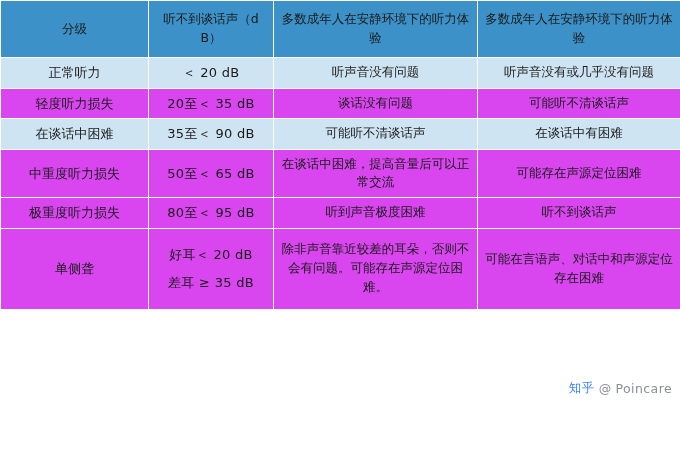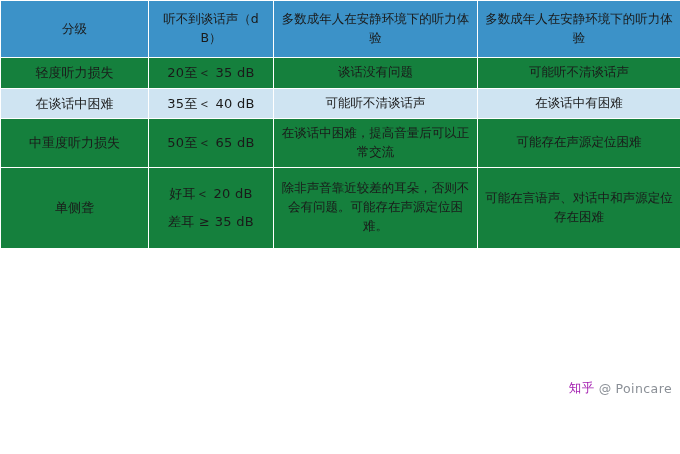--- a/index.html
+++ b/index.html
@@ -46,21 +46,21 @@
     font-weight: normal;
     font-size: 13px;
     line-height: 1.55;
     padding: 8px 8px;
     height: 46px;
   }
   tbody tr.odd td {
     background: #cfe4f2;
   }
   tbody tr.even td {
-    background: #15803d;
+    background: #d946ef;
   }
   tbody td.label {
     font-size: 13px;
   }
   tbody td.value {
     font-size: 13px;
     letter-spacing: 0.3px;
   }
   tbody tr.row-last td {
     height: 70px;
@@ -78,21 +78,21 @@
     bottom: 5px;
     font-size: 12.5px;
     color: #8a8f96;
     letter-spacing: 0.4px;
     display: flex;
     align-items: center;
     gap: 4px;
   }
   .watermark .zh-logo {
     font-size: 12.5px;
-    color: #a21caf;
+    color: #3b82f6;
   }
   .watermark .at {
     color: #8a8f96;
   }
 </style>
 </head>
 <body>
 
 <div id="sheet">
 
@@ -106,49 +106,65 @@
     <thead>
       <tr>
         <th>分级</th>
         <th>听不到谈话声（dB）</th>
         <th>多数成年人在安静环境下的听力体验</th>
         <th>多数成年人在安静环境下的听力体验</th>
       </tr>
     </thead>
     <tbody>
 
+      <tr class="odd">
+        <td class="label">正常听力</td>
+        <td class="value">
+            <span class="val-line">＜ 20 dB</span>
+          </td>
+        <td>听声音没有问题</td>
+        <td>听声音没有或几乎没有问题</td>
+      </tr>
 
       <tr class="even">
         <td class="label">轻度听力损失</td>
         <td class="value">
             <span class="val-line">20至＜ 35 dB</span>
           </td>
         <td>谈话没有问题</td>
         <td>可能听不清谈话声</td>
       </tr>
 
       <tr class="odd">
         <td class="label">在谈话中困难</td>
         <td class="value">
-            <span class="val-line">35至＜ 40 dB</span>
+            <span class="val-line">35至＜ 90 dB</span>
           </td>
         <td>可能听不清谈话声</td>
         <td>在谈话中有困难</td>
       </tr>
 
       <tr class="even">
         <td class="label">中重度听力损失</td>
         <td class="value">
             <span class="val-line">50至＜ 65 dB</span>
           </td>
         <td>在谈话中困难，提高音量后可以正常交流</td>
         <td>可能存在声源定位困难</td>
       </tr>
 
 
+      <tr class="even">
+        <td class="label">极重度听力损失</td>
+        <td class="value">
+            <span class="val-line">80至＜ 95 dB</span>
+          </td>
+        <td>听到声音极度困难</td>
+        <td>听不到谈话声</td>
+      </tr>
 
 
       <tr class="even row-last">
         <td class="label">单侧聋</td>
         <td class="value">
           <span class="val-line">好耳＜ 20 dB</span>
           <span class="val-line">差耳 ≥ 35 dB</span>
         </td>
         <td>除非声音靠近较差的耳朵，否则不会有问题。可能存在声源定位困难。</td>
         <td>可能在言语声、对话中和声源定位存在困难</td>

